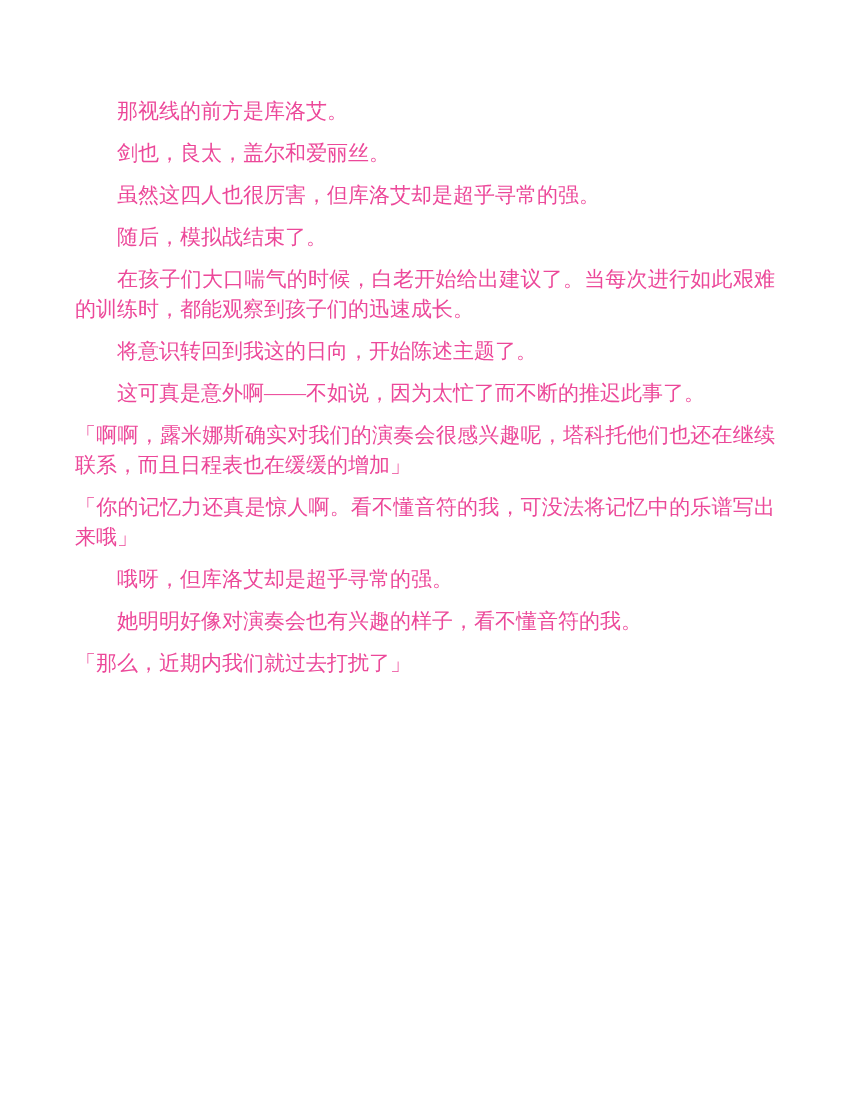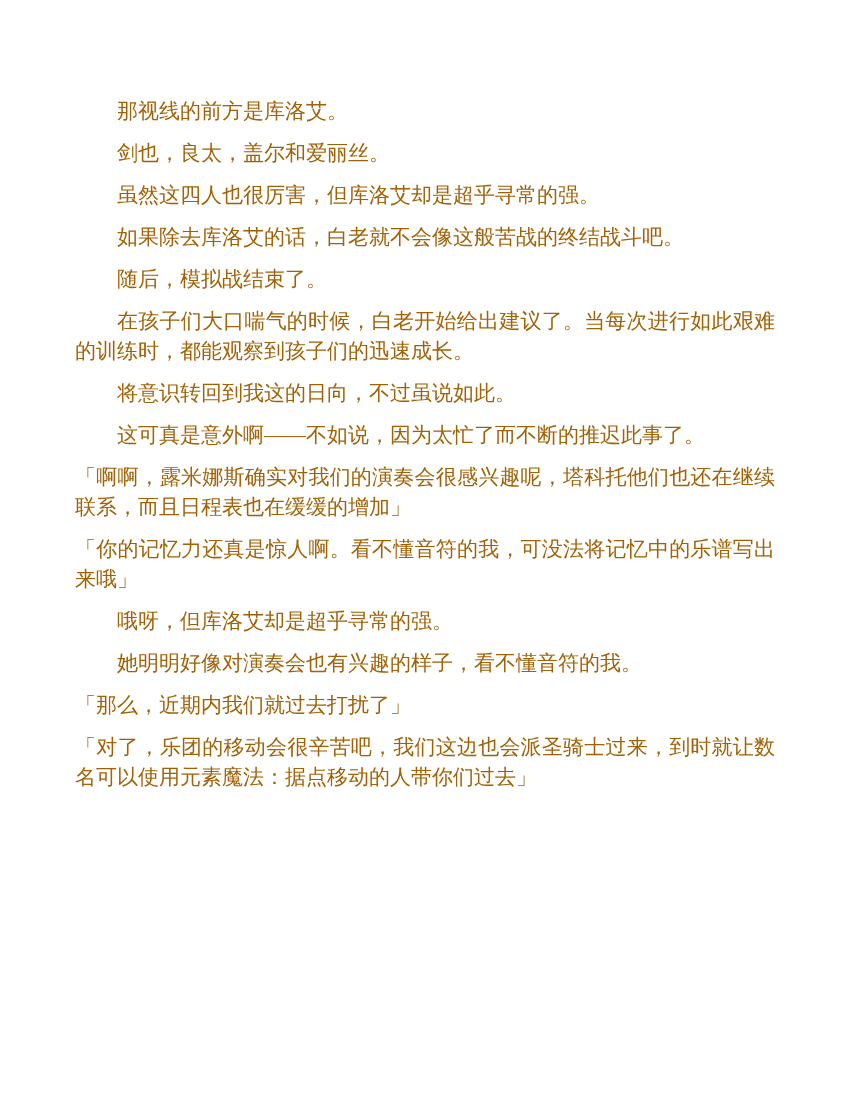--- a/index.html
+++ b/index.html
@@ -14,39 +14,37 @@
     box-sizing: border-box;
     padding: 96px 75px 0 75px;
     background: #ffffff;
     overflow: hidden;
   }
   p.para {
     margin: 0 0 12px 0;
     font-family: "Liberation Serif", "DejaVu Serif", serif;
     font-size: 21px;
     line-height: 30px;
-    color: #a16207;
+    color: #ec4899;
     text-align: justify;
     letter-spacing: 0;
     word-break: break-all;
   }
   p.narration { text-indent: 2em; }
   p.dialogue  { text-indent: 0; }
 </style>
 </head>
 <body>
 
 <div class="page">
   <p class="para narration">那视线的前方是库洛艾。</p>
   <p class="para narration">剑也，良太，盖尔和爱丽丝。</p>
   <p class="para narration">虽然这四人也很厉害，但库洛艾却是超乎寻常的强。</p>
-  <p class="para narration">如果除去库洛艾的话，白老就不会像这般苦战的终结战斗吧。</p>
   <p class="para narration">随后，模拟战结束了。</p>
   <p class="para narration">在孩子们大口喘气的时候，白老开始给出建议了。当每次进行如此艰难的训练时，都能观察到孩子们的迅速成长。</p>
-  <p class="para narration">将意识转回到我这的日向，不过虽说如此。</p>
+  <p class="para narration">将意识转回到我这的日向，开始陈述主题了。</p>
   <p class="para narration">这可真是意外啊——不如说，因为太忙了而不断的推迟此事了。</p>
   <p class="para dialogue">「啊啊，露米娜斯确实对我们的演奏会很感兴趣呢，塔科托他们也还在继续联系，而且日程表也在缓缓的增加」</p>
   <p class="para dialogue">「你的记忆力还真是惊人啊。看不懂音符的我，可没法将记忆中的乐谱写出来哦」</p>
   <p class="para narration">哦呀，但库洛艾却是超乎寻常的强。</p>
   <p class="para narration">她明明好像对演奏会也有兴趣的样子，看不懂音符的我。</p>
   <p class="para dialogue">「那么，近期内我们就过去打扰了」</p>
-  <p class="para dialogue">「对了，乐团的移动会很辛苦吧，我们这边也会派圣骑士过来，到时就让数名可以使用元素魔法：据点移动的人带你们过去」</p>
 </div>
 
 </body></html>

